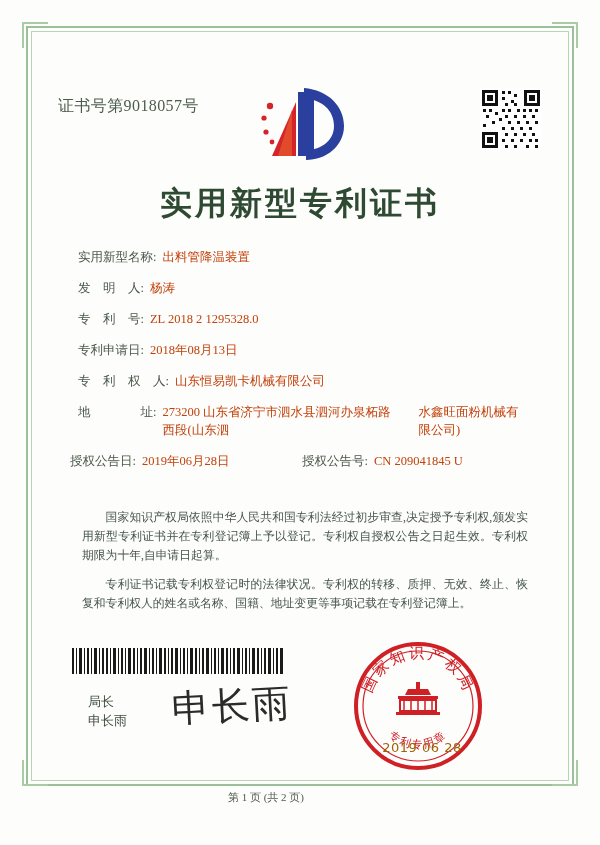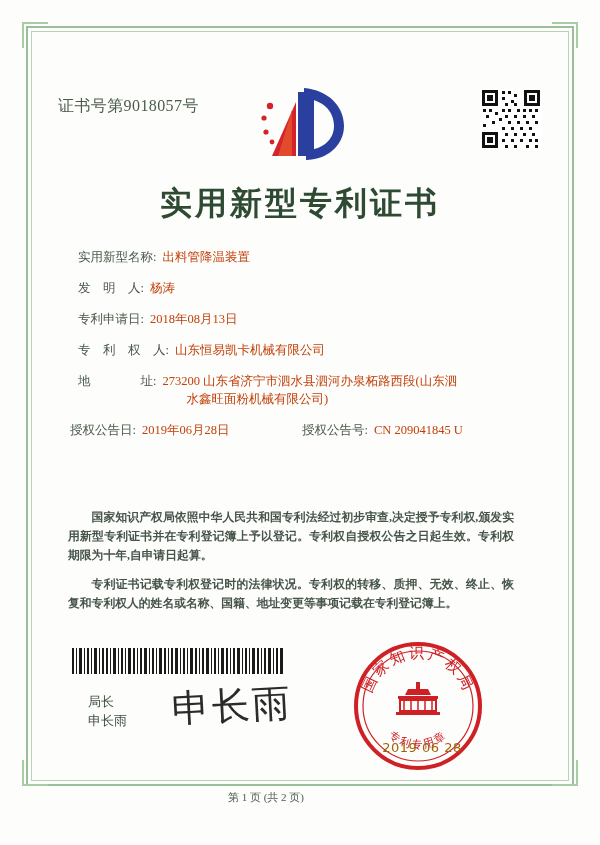--- a/index.html
+++ b/index.html
@@ -103,42 +103,41 @@
   .flabel {
     flex: 0 0 auto;
     white-space: pre;
     color: #4a584a;
   }
   .fvalue {
     flex: 1 1 auto;
     padding-left: 6px;
     color: #c2410c;
   }
-  .addr-wrap { display: flex; flex-direction: column; }
+  .addr-wrap { display: flex; }
   .addr-line2 { padding-left: 24px; }
 
   .grant-row {
     display: flex;
     font-size: 12.5px;
     line-height: 18px;
     margin-bottom: 13px;
   }
   .grant-left { flex: 0 0 232px; display: flex; }
   .grant-right { flex: 1 1 auto; display: flex; align-items: center; }
 
   
   .body-text {
     position: absolute;
-    left: 68px; top: 508px;
+    left: 82px; top: 508px;
     width: 446px;
     font-size: 11.8px;
     line-height: 19px;
     color: #46544a;
     text-align: justify;
-    font-weight: bold;
   }
   .body-text p { margin: 0 0 10px 0; text-indent: 2em; }
 
   
   .barcode {
     position: absolute;
     left: 72px; top: 648px;
     width: 212px; height: 26px;
   }
 
@@ -295,20 +294,24 @@
     <div class="frow">
       <span class="flabel">实用新型名称:</span>
       <span class="fvalue">出料管降温装置</span>
     </div>
 
     <div class="frow">
       <span class="flabel">发　明　人:</span>
       <span class="fvalue">杨涛</span>
     </div>
 
+    <div class="frow">
+      <span class="flabel">专　利　号:</span>
+      <span class="fvalue">ZL 2018 2 1295328.0</span>
+    </div>
 
     <div class="frow">
       <span class="flabel">专利申请日:</span>
       <span class="fvalue">2018年08月13日</span>
     </div>
 
     <div class="frow">
       <span class="flabel">专　利　权　人:</span>
       <span class="fvalue">山东恒易凯卡机械有限公司</span>
     </div>

